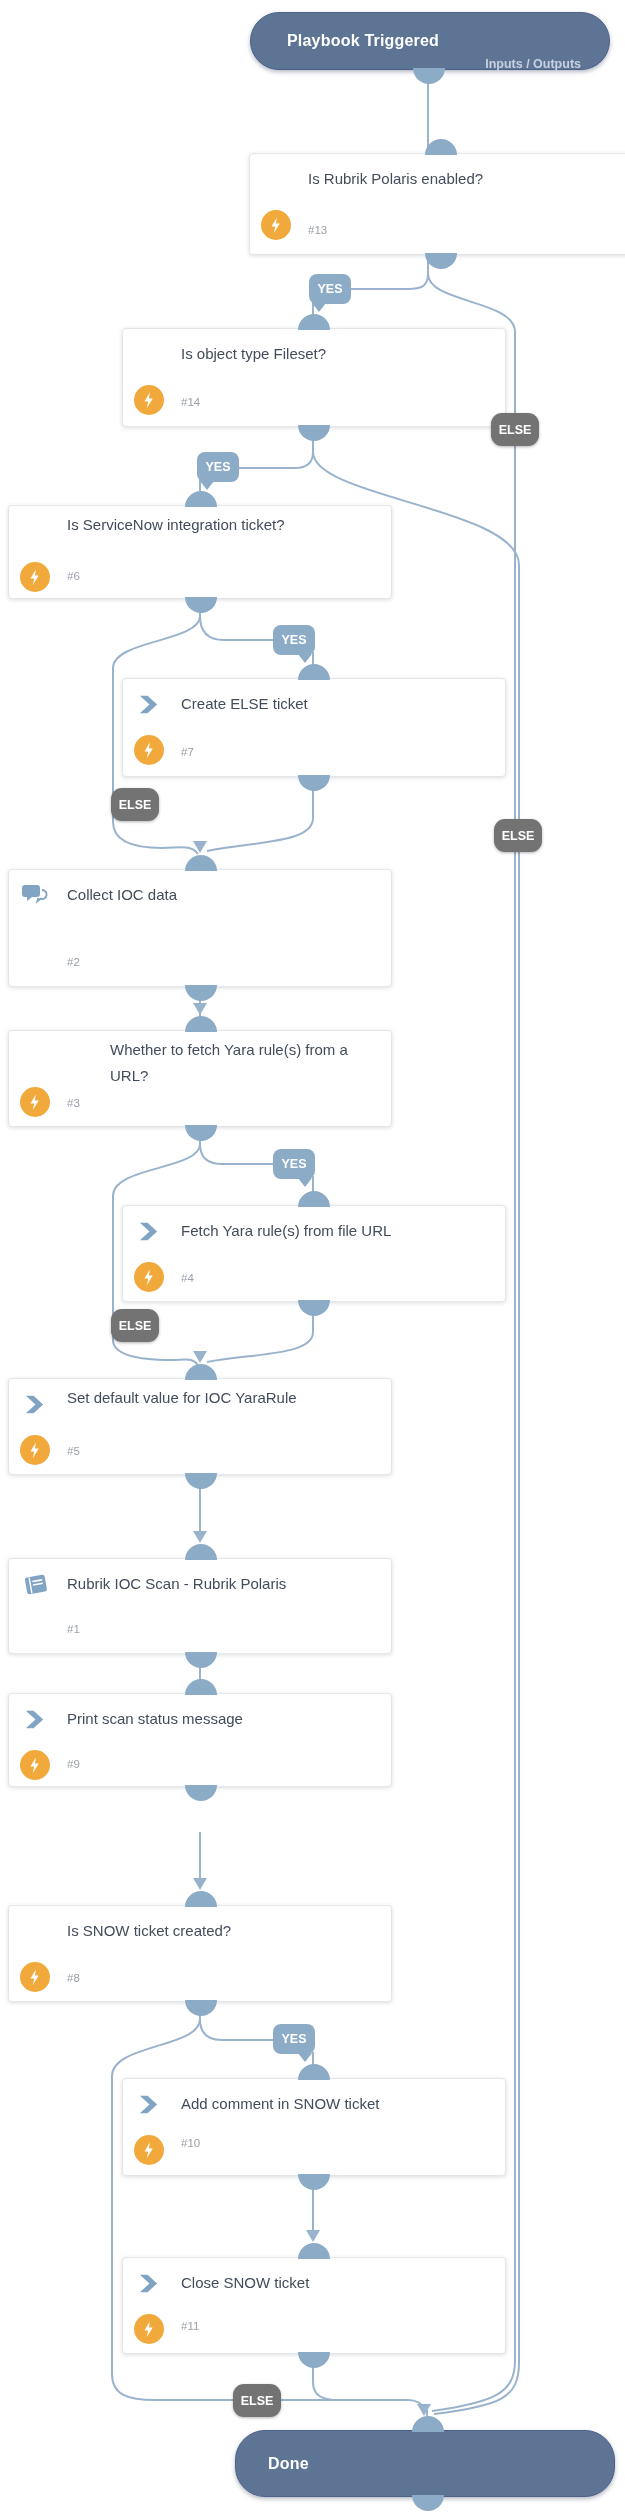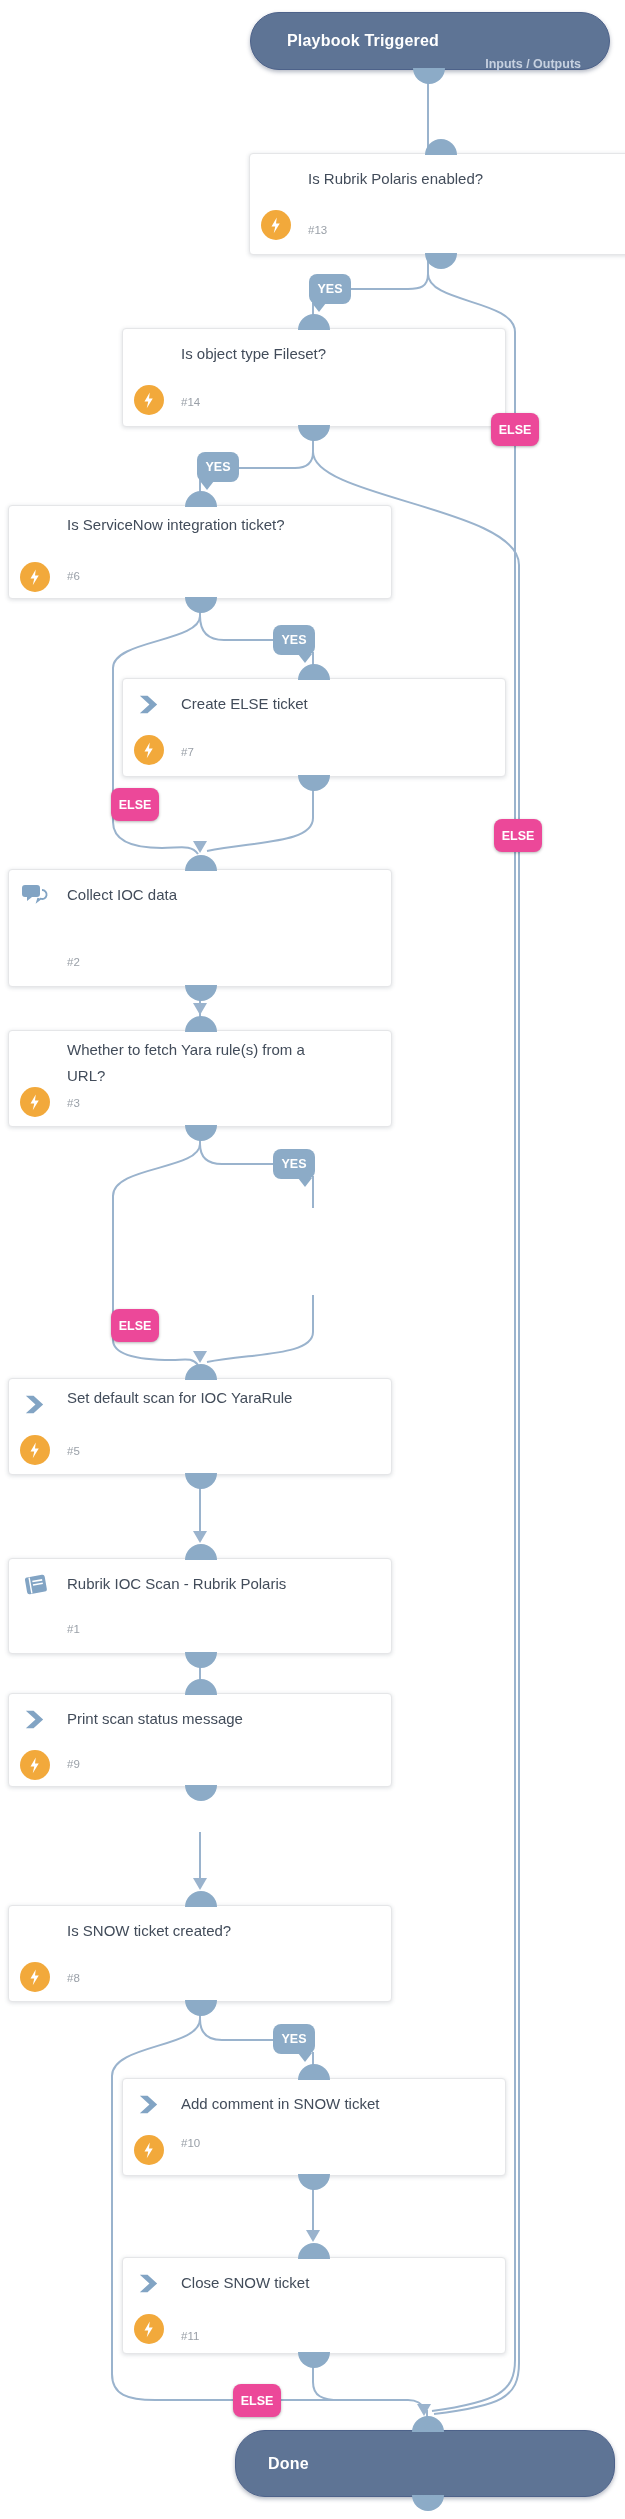--- a/index.html
+++ b/index.html
@@ -24,21 +24,21 @@
   .nid{position:absolute;left:58px;font-size:11.5px;color:#9aa0a8;}
   .icn{position:absolute;left:13px;top:13px;}
   .diamond{width:20px;height:20px;margin:3px;background:#82a4c4;border-radius:3px;transform:rotate(45deg);}
   .bolt{position:absolute;left:11px;top:56px;width:30px;height:30px;border-radius:50%;
         background:#f2a93b;display:flex;align-items:center;justify-content:center;}
 
   
   .tag{position:absolute;z-index:4;display:flex;align-items:center;justify-content:center;
        color:#fff;font-weight:bold;font-size:12.5px;border-radius:8px;}
   .tag.yes{width:42px;height:30px;background:#8cabc7;}
-  .tag.else{width:48px;height:33px;background:#ec4899;box-shadow:0 1px 3px rgba(0,0,0,.3);}
+  .tag.else{width:48px;height:33px;background:#737373;box-shadow:0 1px 3px rgba(0,0,0,.3);border-radius:11px;}
   .tag.yes::after{content:"";position:absolute;bottom:-8px;width:0;height:0;
        border-left:7px solid transparent;border-right:7px solid transparent;border-top:9px solid #8cabc7;}
   .tag.tail-l::after{left:3px;}
   .tag.tail-r::after{right:3px;}
 </style>
 </head>
 <body>
 
 <div id="canvas">
 
@@ -156,39 +156,55 @@
       </svg>
     </span>
     <div class="title">Collect IOC data</div>
     <div class="nid" style="top:86px;">#2</div>
   </div>
 
   <div class="card" style="left:8px;top:1030px;width:382px;height:95px;">
     <div class="port t" style="left:176px;"></div>
     <div class="port b" style="left:176px;"></div>
     <span class="icn"><span class="diamond"></span></span>
-    <div class="title" style="top:6px;">Whether to fetch Yara rule(s) from a URL?</div>
+    <div class="title" style="top:6px;margin-left:43px;">Whether to fetch Yara rule(s) from a URL?</div>
     <div class="bolt">
       <svg width="18" height="18" viewBox="0 0 24 24">
           <path d="M13 2 L6 14 h5 l-2 9 8 -13 h-5 z" fill="#fff"></path>
         </svg>
     </div>
     <div class="nid" style="top:66px;">#3</div>
   </div>
 
+  <div class="card" style="left:122px;top:1205px;width:382px;height:95px;">
+    <div class="port t" style="left:175px;"></div>
+    <div class="port b" style="left:175px;"></div>
+    <span class="icn">
+      <svg width="25" height="25" viewBox="0 0 26 26">
+          <path d="M4 4 h8 l10 9 -10 9 h-8 l10 -9 z" fill="#82a4c4"></path>
+        </svg>
+    </span>
+    <div class="title">Fetch Yara rule(s) from file URL</div>
+    <div class="bolt">
+      <svg width="18" height="18" viewBox="0 0 24 24">
+          <path d="M13 2 L6 14 h5 l-2 9 8 -13 h-5 z" fill="#fff"></path>
+        </svg>
+    </div>
+    <div class="nid" style="top:66px;">#4</div>
+  </div>
 
   <div class="card" style="left:8px;top:1378px;width:382px;height:95px;">
     <div class="port t" style="left:176px;"></div>
     <div class="port b" style="left:176px;"></div>
     <span class="icn">
       <svg width="25" height="25" viewBox="0 0 26 26">
           <path d="M4 4 h8 l10 9 -10 9 h-8 l10 -9 z" fill="#82a4c4"></path>
         </svg>
     </span>
-    <div class="title" style="top:6px;">Set default scan for IOC YaraRule</div>
+    <div class="title" style="top:6px;">Set default value for IOC YaraRule</div>
     <div class="bolt">
       <svg width="18" height="18" viewBox="0 0 24 24">
           <path d="M13 2 L6 14 h5 l-2 9 8 -13 h-5 z" fill="#fff"></path>
         </svg>
     </div>
     <div class="nid" style="top:66px;">#5</div>
   </div>
 
   <div class="card" style="left:8px;top:1558px;width:382px;height:94px;">
     <div class="port t" style="left:176px;"></div>
@@ -261,21 +277,21 @@
       <svg width="25" height="25" viewBox="0 0 26 26">
           <path d="M4 4 h8 l10 9 -10 9 h-8 l10 -9 z" fill="#82a4c4"></path>
         </svg>
     </span>
     <div class="title">Close SNOW ticket</div>
     <div class="bolt">
       <svg width="18" height="18" viewBox="0 0 24 24">
           <path d="M13 2 L6 14 h5 l-2 9 8 -13 h-5 z" fill="#fff"></path>
         </svg>
     </div>
-    <div class="nid" style="top:72px;text-align:right;">#11</div>
+    <div class="nid" style="top:62px;text-align:right;">#11</div>
   </div>
 
   <div class="tag yes tail-l" style="left:309px;top:274px;">YES</div>
   <div class="tag yes tail-l" style="left:197px;top:452px;">YES</div>
   <div class="tag yes tail-r" style="left:273px;top:625px;">YES</div>
   <div class="tag yes tail-r" style="left:273px;top:1149px;">YES</div>
   <div class="tag yes tail-r" style="left:273px;top:2024px;">YES</div>
 
   <div class="tag else" style="left:491px;top:413px;">ELSE</div>
   <div class="tag else" style="left:494px;top:819px;">ELSE</div>

